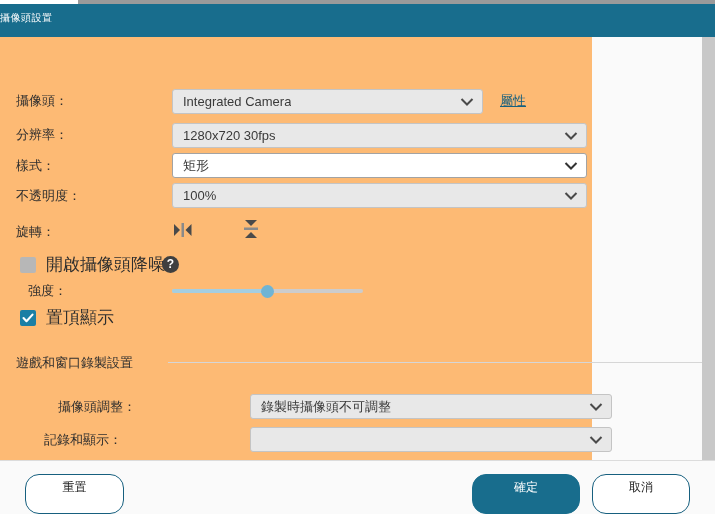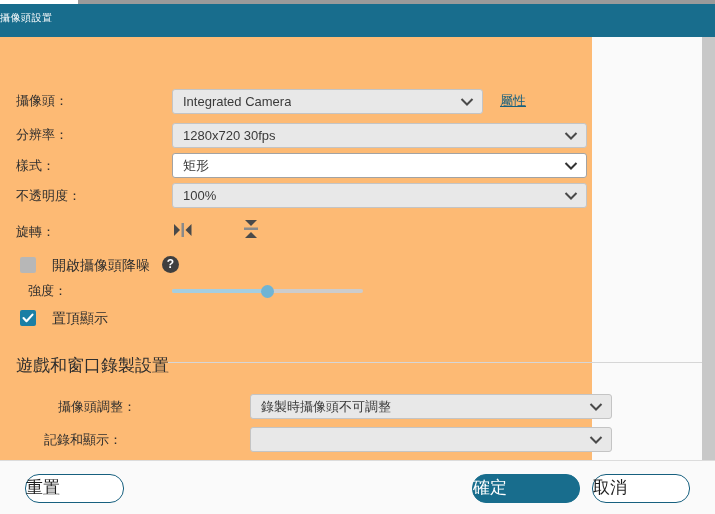--- a/index.html
+++ b/index.html
@@ -126,25 +126,24 @@
   }
   .cb-box.disabled {
     background: #b7b7b7;
   }
   .cb-box.checked {
     background: #1b7fa5;
   }
   .cb-box.checked svg { display: block; }
   .cb-label {
     position: absolute;
-    font-size: 14px;
+    font-size: 17px;
     color: #2e2e2e;
     white-space: nowrap;
     line-height: 16px;
-    margin-left: 6px;
   }
 
   
   #help-icon {
     position: absolute;
     width: 17px; height: 17px;
     border-radius: 50%;
     background: #3f3f3f;
     color: #ffffff;
     font-size: 12px;
@@ -180,21 +179,21 @@
     top: 1px;
     width: 13px; height: 13px;
     border-radius: 50%;
     background: #6fb4d4;
   }
 
   
   #section-header {
     position: absolute;
     left: 16px; top: 317px;
-    font-size: 17px;
+    font-size: 13px;
     color: #2e2e2e;
     white-space: nowrap;
     text-align: center;
   }
   #section-rule {
     position: absolute;
     left: 168px; top: 325px;
     width: 534px; height: 1px;
     background: #d6d6d6;
   }
@@ -207,25 +206,25 @@
     background: #dcdcdc;
   }
   #footer {
     position: absolute;
     left: 0; top: 461px;
     width: 715px; height: 53px;
     background: #fafafa;
   }
   .btn {
     position: absolute;
-    height: 29px;
+    height: 40px;
     box-sizing: border-box;
     border-radius: 14px;
-    font-size: 17px;
-    text-align: left;
+    font-size: 12px;
+    text-align: center;
     line-height: 25px;
     cursor: pointer;
     white-space: nowrap;
   }
   .btn.outline {
     border: 1px solid #17607f;
     background: #ffffff;
     color: #1d1d1d;
   }
   .btn.primary {

